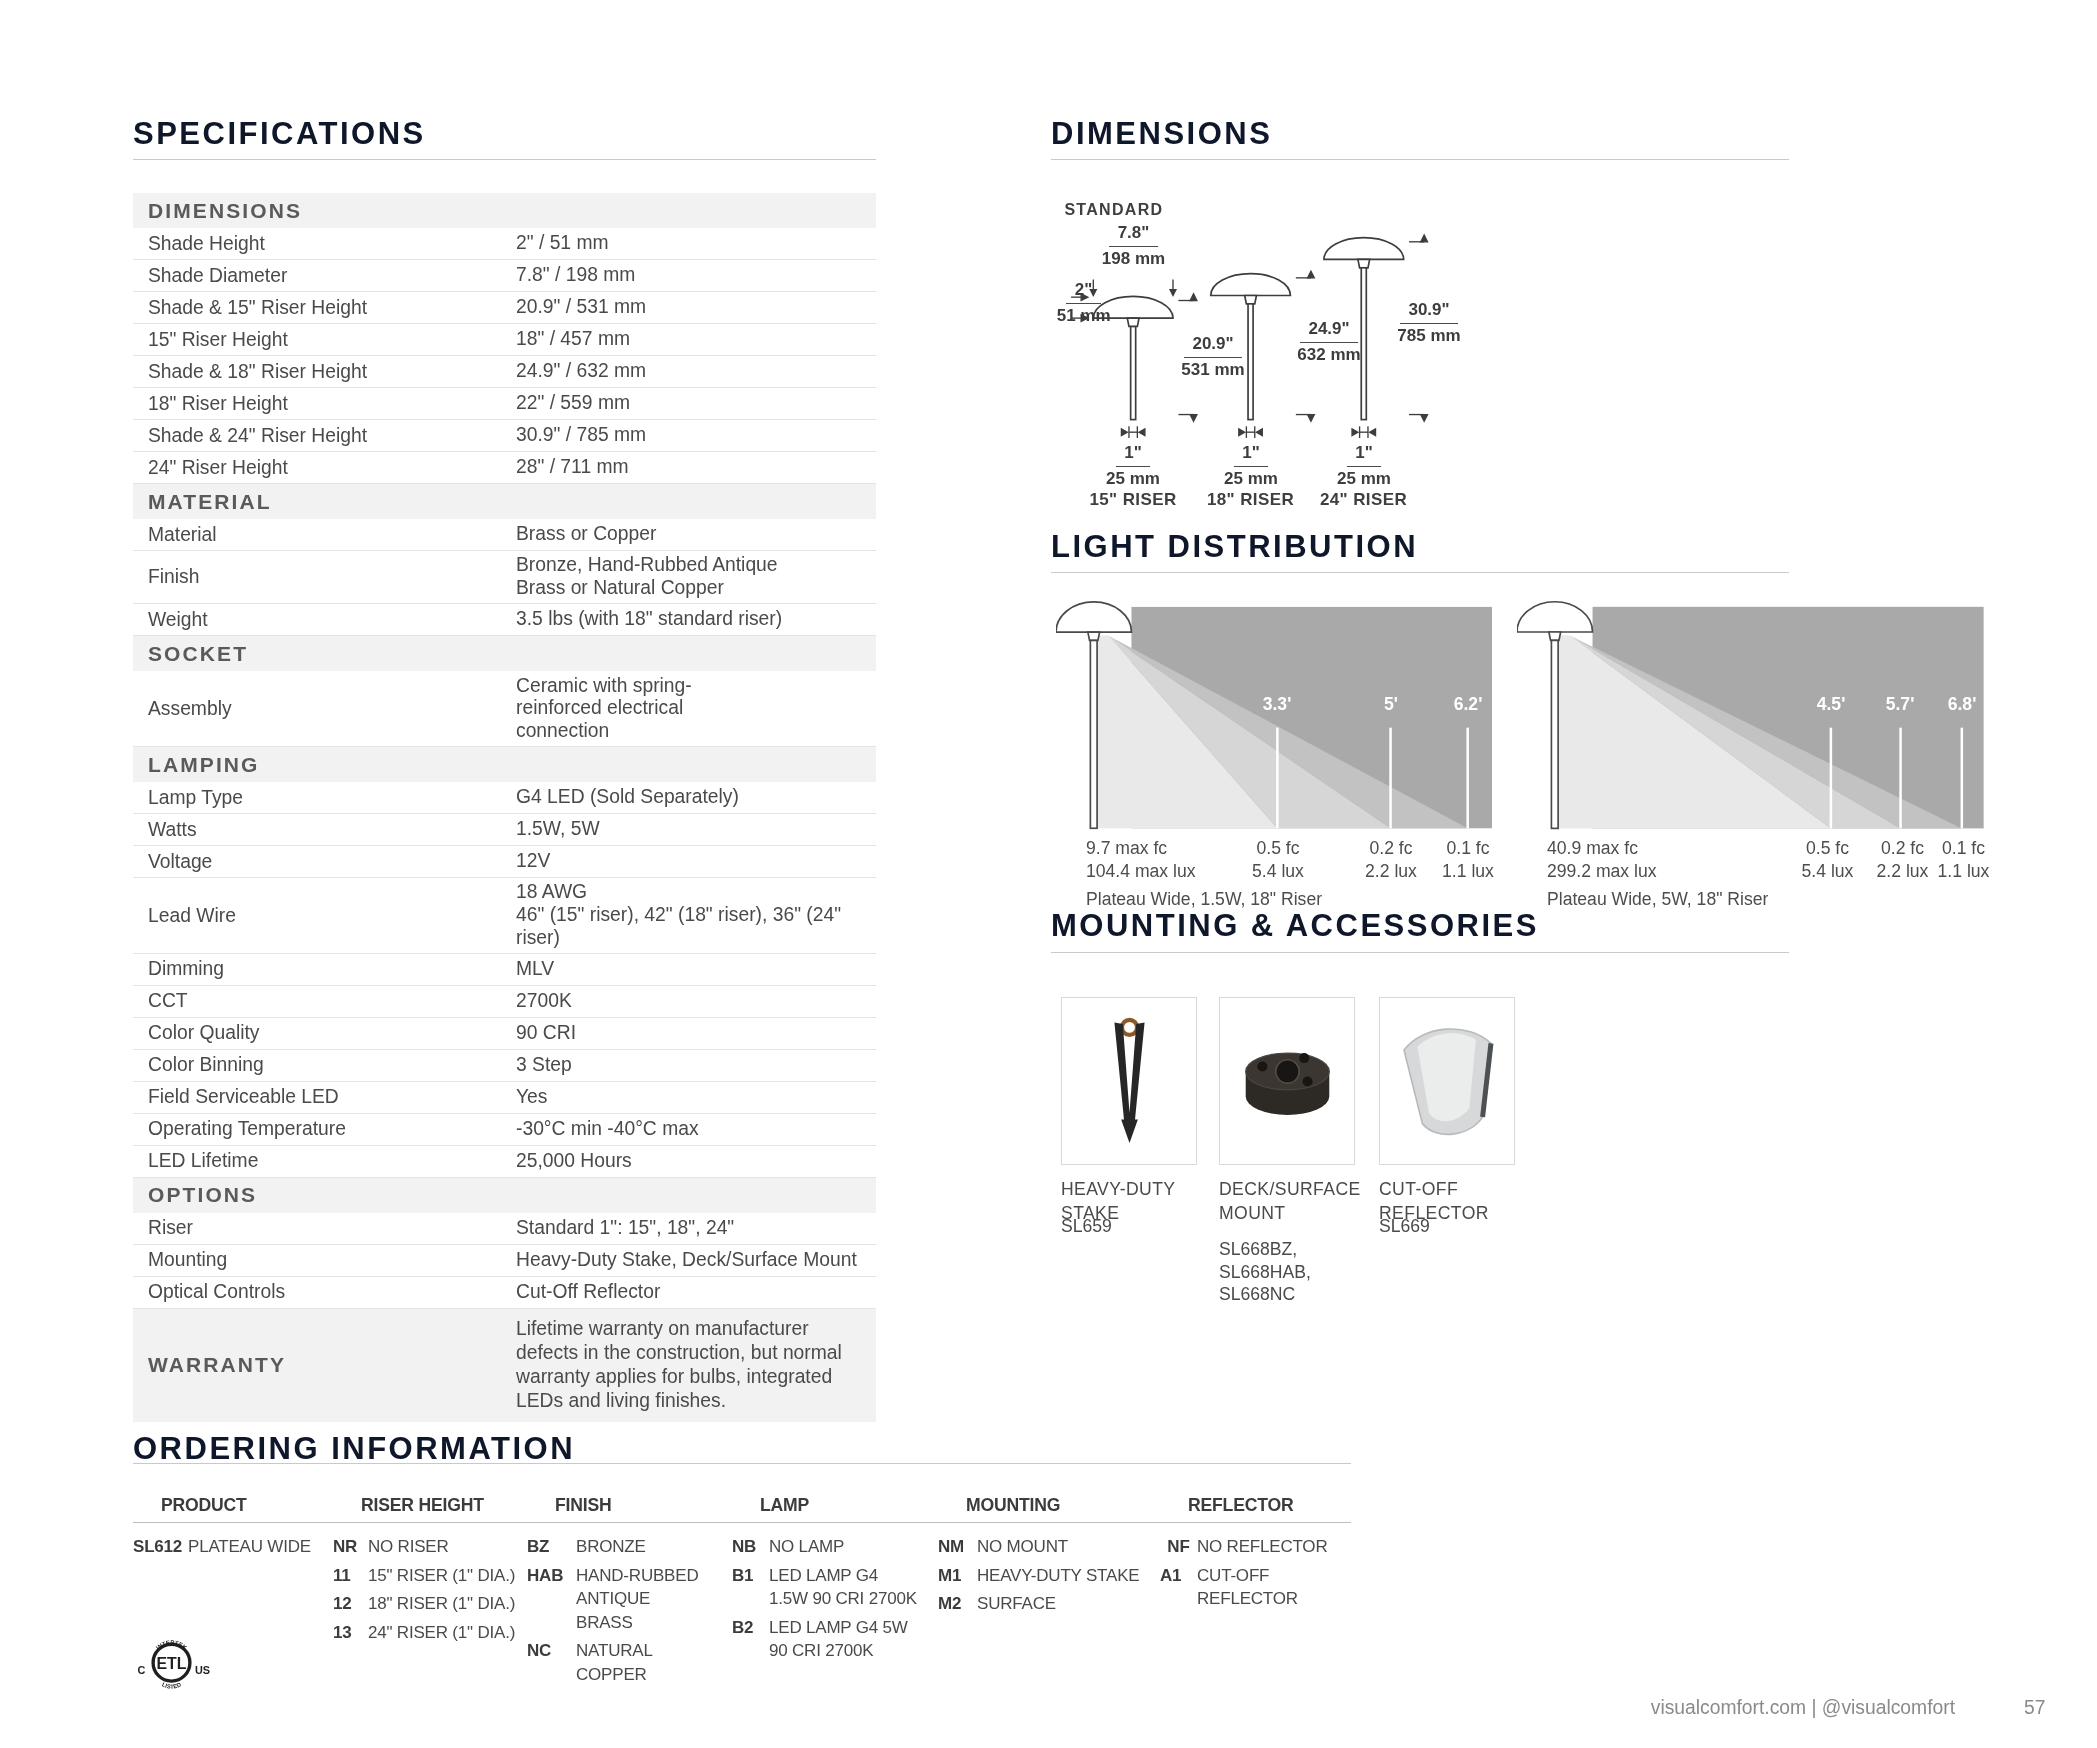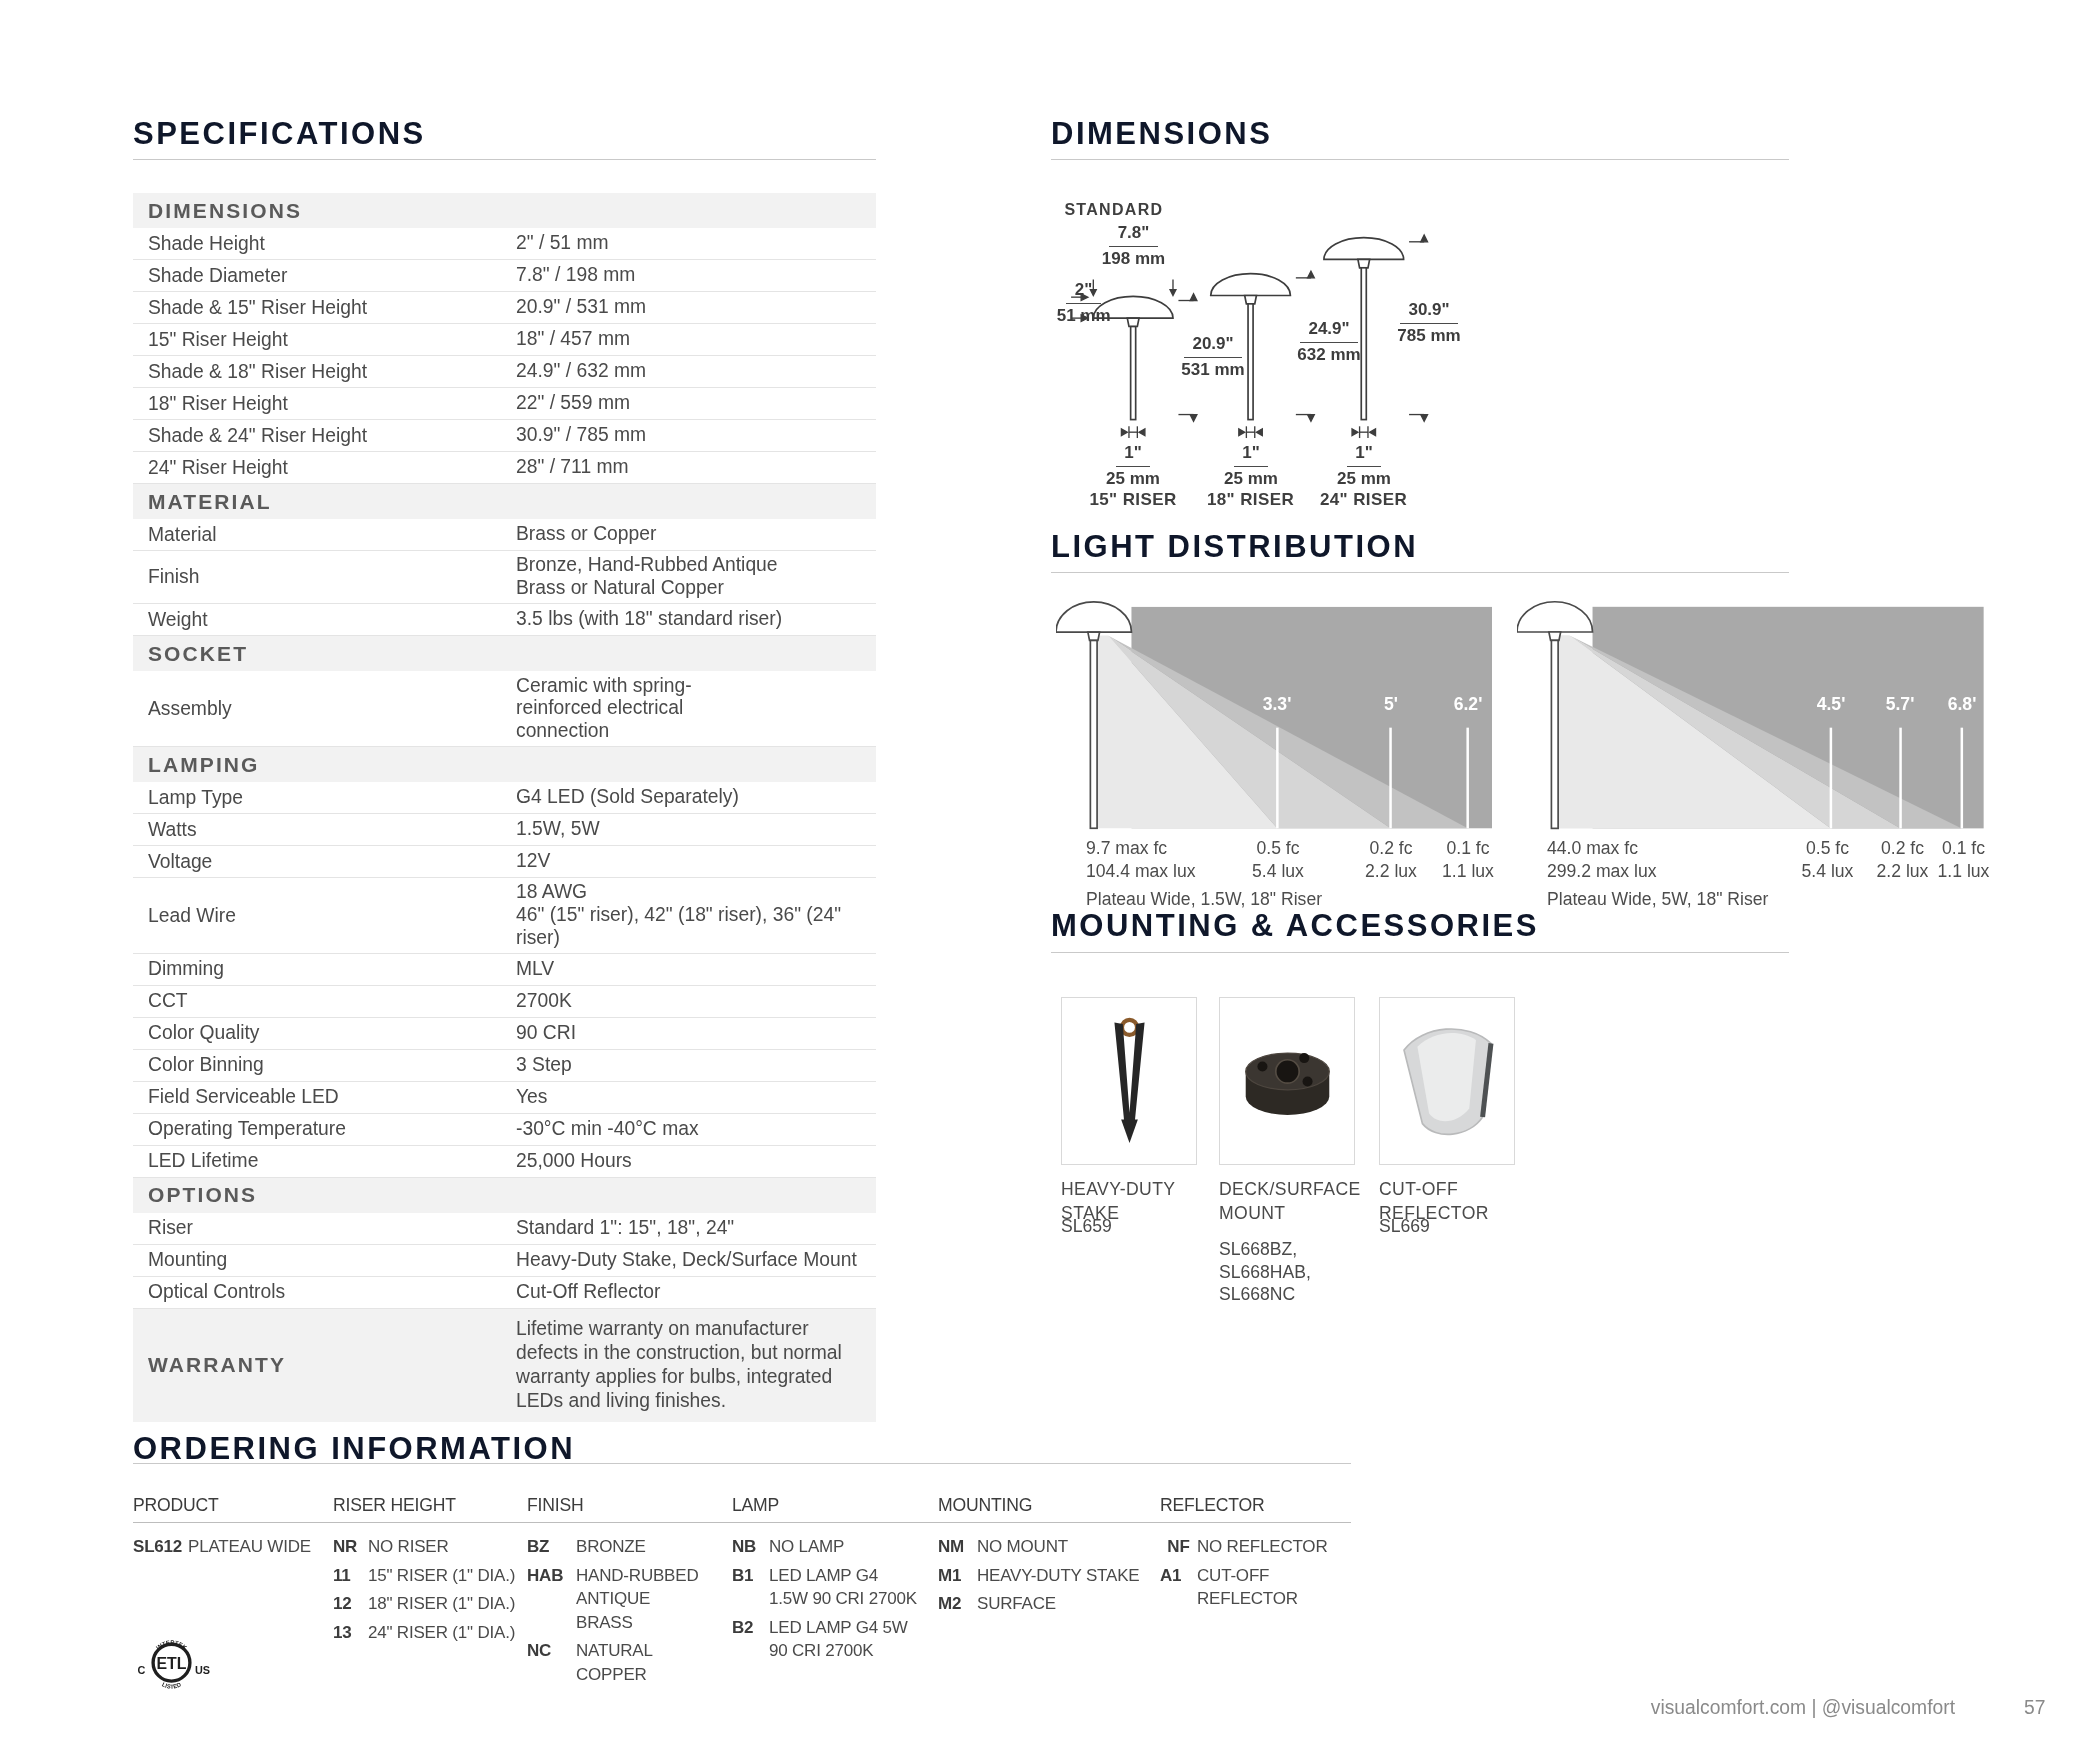--- a/index.html
+++ b/index.html
@@ -42,21 +42,21 @@
 
   
   .card{position:absolute;top:997px;width:136px;height:168px;border:0.8px solid #d9d9d9;
         box-sizing:border-box;display:flex;align-items:center;justify-content:center;background:#fff;}
   .card-name{position:absolute;top:1178px;width:149px;font-size:17.6px;letter-spacing:0.4px;
              color:#4a4a4a;line-height:23.5px;}
   .card-sku{position:absolute;width:149px;font-size:17.6px;color:#4a4a4a;line-height:22.7px;}
 
   
   .ocol{position:absolute;top:1495px;font-size:17px;color:#4a4a4a;letter-spacing:-0.2px;}
-  .ohead{font-weight:400;font-size:17.6px;color:#3c3c3c;height:40px;}
+  .ohead{font-weight:700;font-size:17.6px;color:#3c3c3c;height:40px;margin-left:28px;}
   .oitem{display:flex;margin-bottom:5px;line-height:23.5px;}
   .ocode{font-weight:700;color:#3c3c3c;flex:none;}
   .odesc{flex:1;}
 
   .footer-text{position:absolute;top:1697px;right:143px;font-size:19.3px;color:#8a8a8a;}
   .page-num{position:absolute;top:1697px;left:2024px;font-size:19.3px;color:#8a8a8a;}
 </style>
 </head>
 <body>
 
@@ -347,21 +347,21 @@
       <g stroke="#4a4a4a" stroke-width="2" fill="#ffffff">
         <path d="M0,38 A45,36 0 0 1 90,38 Z"></path>
         <path d="M38,38 L40,48 L50,48 L52,38 Z"></path>
         <rect x="41" y="48" width="8" height="224"></rect>
       </g>
     </svg>
     <div class="ld-mark" style="left:284px;">4.5'</div>
     <div class="ld-mark" style="left:353px;">5.7'</div>
     <div class="ld-mark" style="left:415px;">6.8'</div>
     <div class="ld-val" style="left:30px;">
-      <span style="display:block;">44.0 max fc</span>
+      <span style="display:block;">40.9 max fc</span>
       <span style="display:block;">299.2 max lux</span>
     </div>
     <div class="ld-val c" style="left:272px;width:77px;">
       <span style="display:block;">0.5 fc</span>
       <span style="display:block;">5.4 lux</span>
     </div>
     <div class="ld-val c" style="left:347px;width:77px;">
       <span style="display:block;">0.2 fc</span>
       <span style="display:block;">2.2 lux</span>
     </div>

